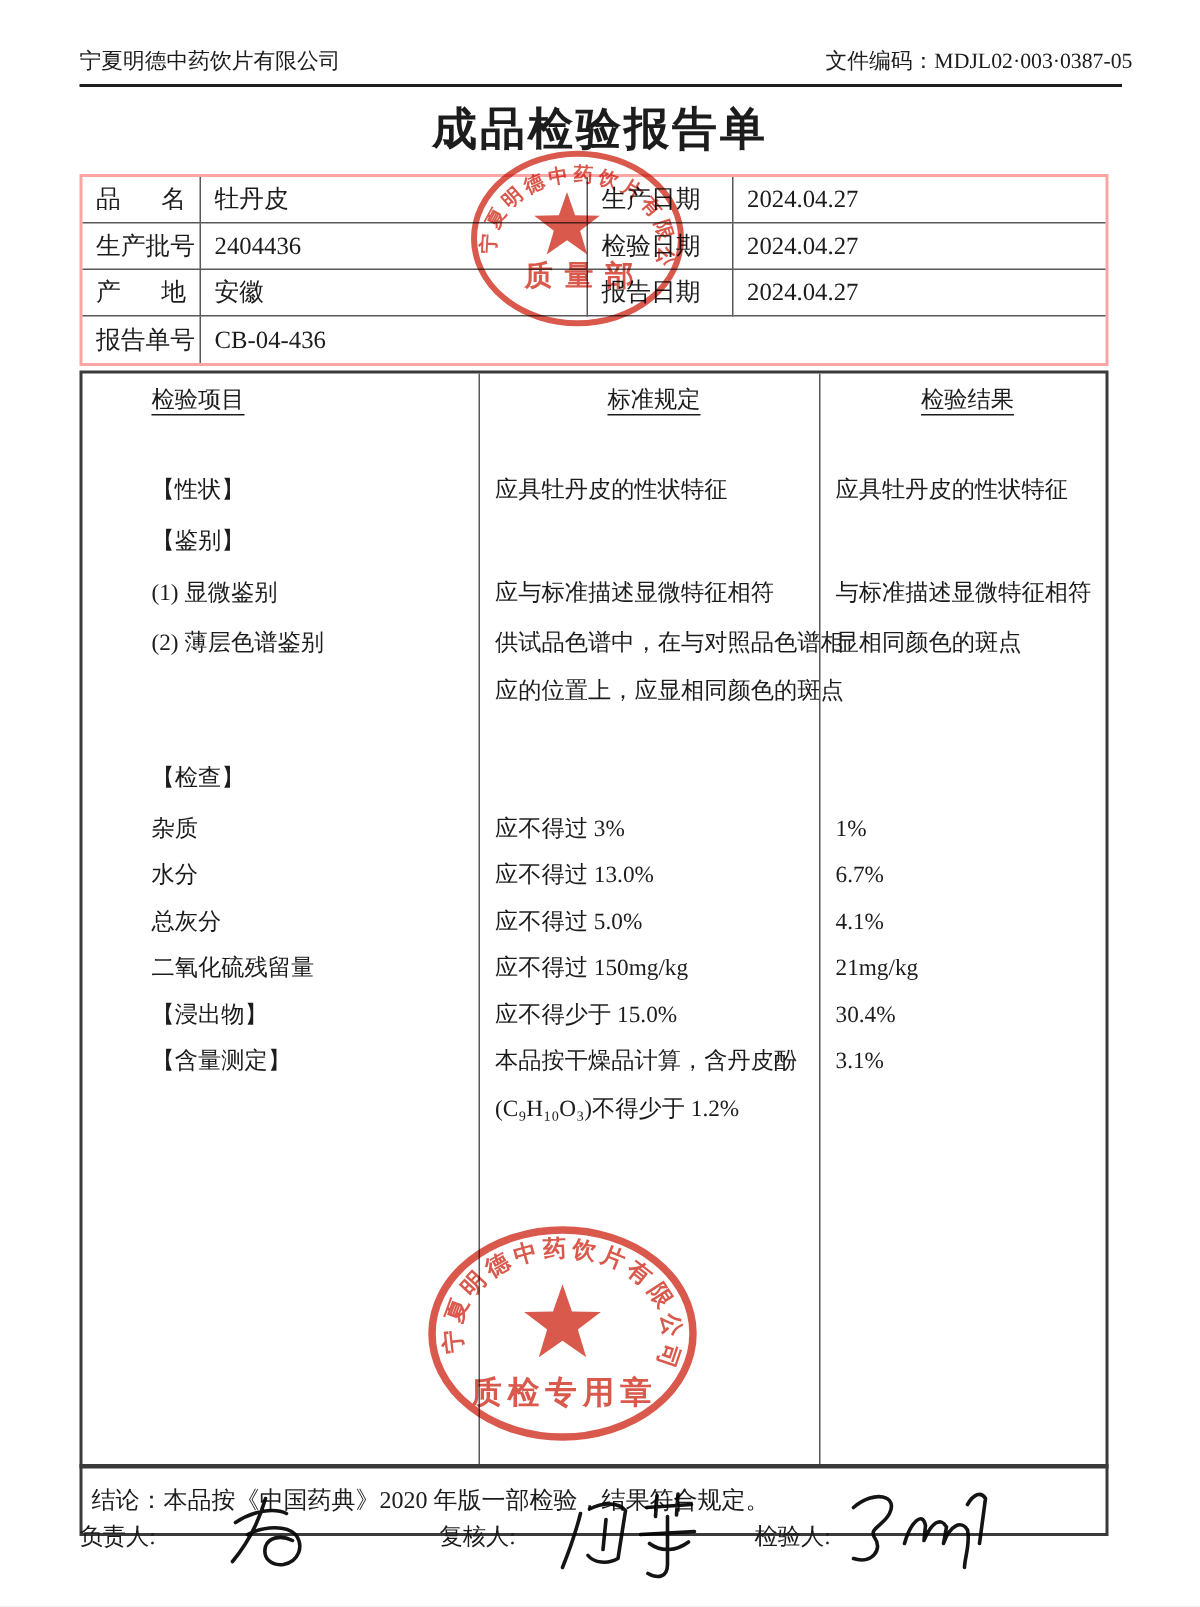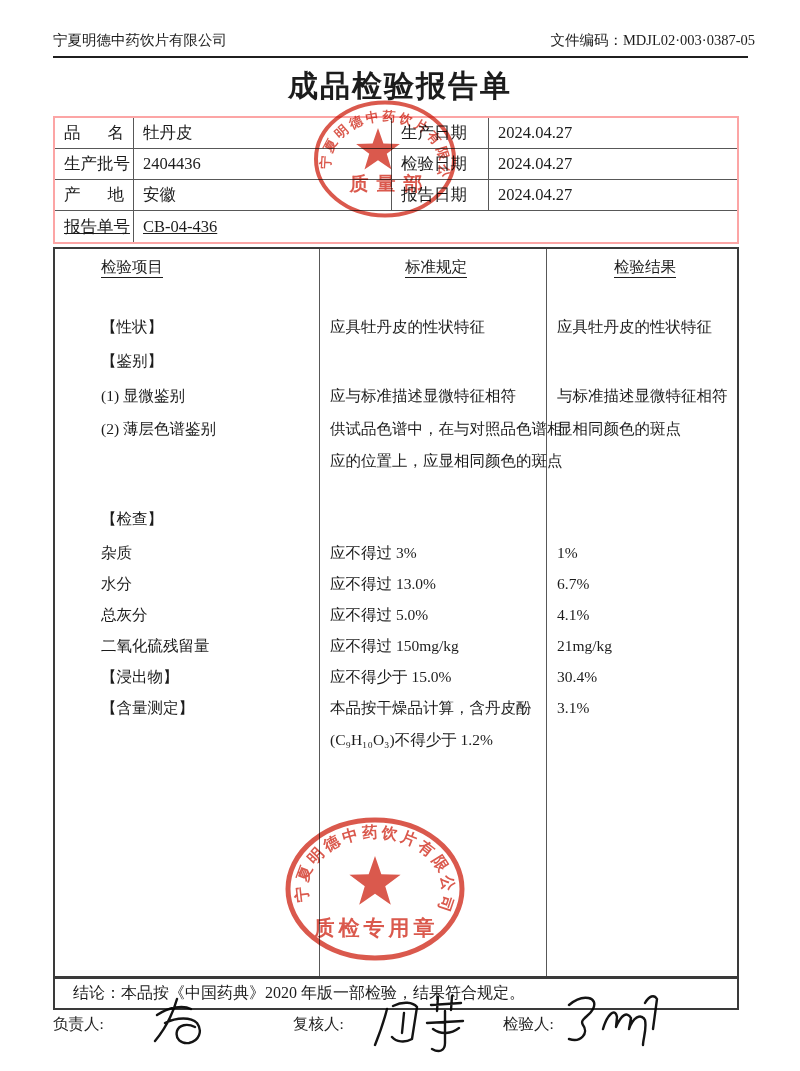--- a/index.html
+++ b/index.html
@@ -18,36 +18,36 @@
   
   .info { position:absolute; top:116px; left:53px; width:686px;
           display:grid; grid-template-columns:79px 258px 97px 1fr;
           grid-auto-rows:31px; border:2px solid #fca5a5; box-sizing:border-box;
           font-size:16.5px; }
   .c { display:flex; align-items:center; padding:0 9px;
        border-right:1px solid #585858; border-bottom:1px solid #585858;
        white-space:nowrap; overflow:visible; }
   .c .just { flex:1; text-align:justify; text-align-last:justify; }
   .c.noright { border-right:none; }
-  .c.nobottom { border-bottom:none;text-decoration:underline; }
+  .c.nobottom { border-bottom:none; }
   .c.span3 { grid-column:2 / 5; }
   
   .mt { position:absolute; top:247px; left:53px; width:686px; height:732px;
         border:2px solid #3a3a3a; box-sizing:border-box; display:flex; font-size:15.5px;padding-left:36px; }
   .mcol { position:relative; height:100%; box-sizing:border-box; }
   .mcol1 { width:229px; border-right:1px solid #585858; }
   .mcol2 { width:227px; border-right:1px solid #585858; }
   .mcol3 { flex:1; }
   .ln { position:absolute; left:10px; right:4px; white-space:nowrap; line-height:20px; }
   .th { text-decoration:underline; text-underline-offset:5px; }
   .ctr { text-align:center; }
   
-  .concl { position:absolute; top:976px; left:53px; width:686px; height:34px;
+  .concl { position:absolute; top:976px; left:53px; width:686px; height:48px;
            border:2px solid #3a3a3a; box-sizing:border-box; display:flex; align-items:center;
-           padding-left:18px; font-size:16px; }
+           padding-left:6px; font-size:16px; }
   .foot { position:absolute; top:1012px; left:53px; width:700px; height:50px; font-size:15.5px; }
   .foot .lbl { position:absolute; top:2px; }
   .lbl-resp { left:0; }  .lbl-rev { left:240px; }  .lbl-insp { left:450px; }
   
   .stamp { position:absolute; mix-blend-mode:multiply; opacity:.85; }
   .stamp-top { left:312px; top:99px; }
   .stamp-bottom { left:283px; top:817px; }
   .sigs { position:absolute; left:53px; top:985px; mix-blend-mode:multiply; }
 </style>
 </head>

